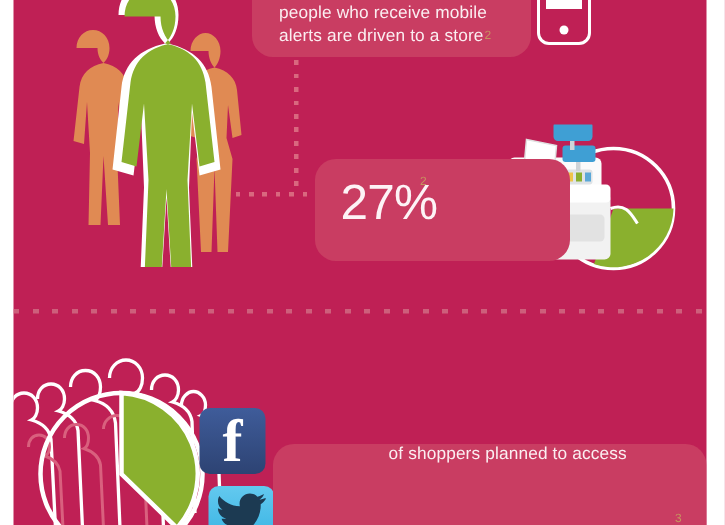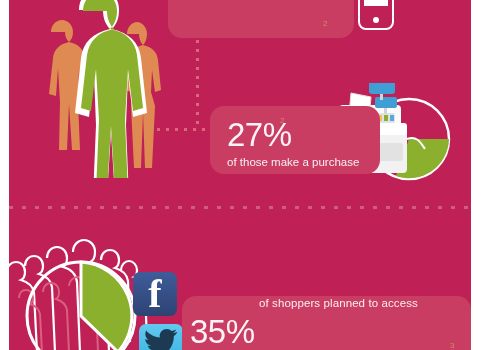--- a/index.html
+++ b/index.html
@@ -98,20 +98,21 @@
           <path fill="#8ab02e" d="M62 23c0-11 8-19 17-19s17 8 17 19c0 8-3 14-7 18 16 3 25 12 27 26l6 53-10 3-5-42-3 51 3 72H94l-4-66-4 66H75l3-72-3-51-5 42-10-3 6-53c2-14 11-23 27-26-4-4-7-10-7-18z"></path>
         </g>
       </svg>
     </div>
 
     <div class="dot-v" style="left:187px;top:40px;height:90px;"></div>
     <div class="dot-h" style="left:148px;top:128px;width:55px;"></div>
     <div class="divider"></div>
 
     <div class="callout top">
+      <div class="c-text">people who receive mobile alerts are driven to a store</div>
       <div class="sup" style="left:155px;top:72px;">2</div>
     </div>
 
     <div id="phone">
 
       <div class="screen"></div>
       <div class="home"></div>
     </div>
 
     <div id="register-group">
@@ -141,21 +142,20 @@
           <rect x="55" y="11" width="3" height="6" fill="#cfd4d8"></rect>
 
           <path fill="none" stroke="#ffffff" stroke-width="2" d="M82 56 C92 52 96 60 100 66"></path>
         </g>
       </svg>
     </div>
 
     <div class="callout mid">
       <div class="pct">27%</div>
       <div class="sup" style="left:70px;top:11px;">2</div>
-      <div class="sub">of those make a purchase</div>
     </div>
 
     <div id="crowd-group">
       <svg width="185" height="116" viewBox="0 0 185 116">
         <g fill="none" stroke="#ffffff" stroke-width="2.2">
           <path d="M4 36c0-6 4-10 9-10s9 4 9 10c0 4-2 7-4 8 7 2 12 6 13 13l3 59"></path>
           <path d="M22 30c0-6 4-10 9-10s9 4 9 10c0 4-2 7-4 8 7 2 12 6 13 13l3 65"></path>
           <path d="M44 22c0-6 4-11 10-11s10 5 10 11c0 5-2 8-4 9 8 2 13 7 14 15l3 70"></path>
           <path d="M70 16c0-7 5-12 11-12s11 5 11 12c0 5-2 9-5 10 9 2 15 8 16 16l3 74"></path>
           <path d="M98 24c0-6 4-10 9-10s9 4 9 10c0 4-2 7-4 8 7 2 12 6 13 13l2 61"></path>
@@ -176,21 +176,20 @@
     <div class="social" id="fb">
       <div class="f">f</div>
     </div>
     <div class="social" id="tw">
       <svg width="34" height="30" viewBox="0 0 34 30">
         <path fill="#1c3a52" d="M33 4c-1.3.6-2.6 1-4 1.2 1.4-.9 2.5-2.2 3-3.8-1.3.8-2.8 1.4-4.4 1.7C26.4 1.8 24.6 1 22.6 1c-3.8 0-6.9 3.1-6.9 6.9 0 .5.1 1.1.2 1.6C10.2 9.2 5.4 6.6 2.2 2.6c-.6 1-.9 2.2-.9 3.5 0 2.4 1.2 4.5 3.1 5.7-1.1 0-2.2-.3-3.1-.9v.1c0 3.3 2.4 6.1 5.5 6.7-.6.2-1.2.2-1.8.2-.4 0-.9 0-1.3-.1.9 2.7 3.4 4.7 6.4 4.8-2.3 1.8-5.3 2.9-8.5 2.9-.6 0-1.1 0-1.6-.1 3 1.9 6.6 3.1 10.4 3.1 12.5 0 19.4-10.4 19.4-19.4v-.9c1.3-1 2.5-2.2 3.4-3.6z"></path>
       </svg>
     </div>
 
     <div class="callout bot">
-      <div class="pct">35%</div>
       <div class="c-text">
         <div>of shoppers planned to access</div>
       </div>
       <div class="sup" style="left:268px;top:46px;">3</div>
     </div>
 
   </div>
 </div>
 
 </body></html>

